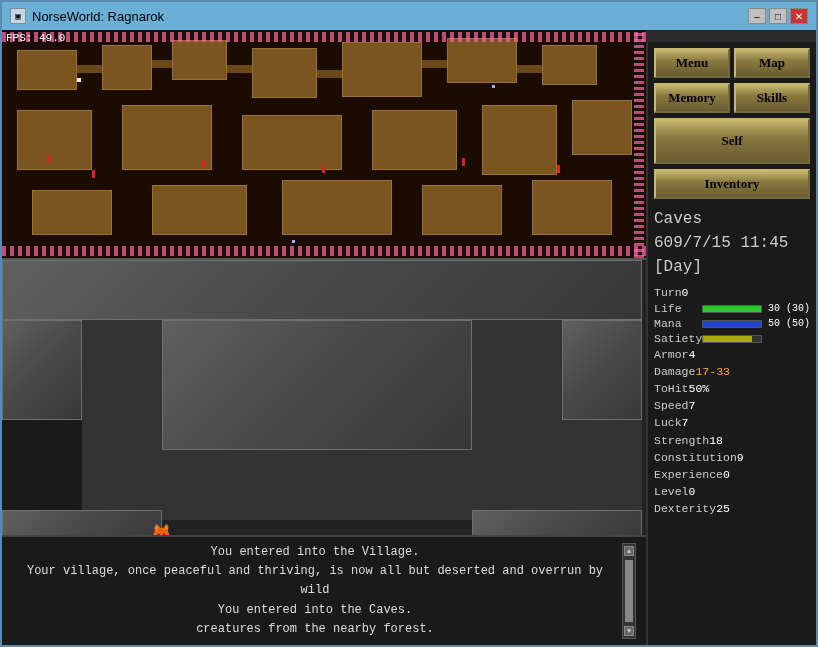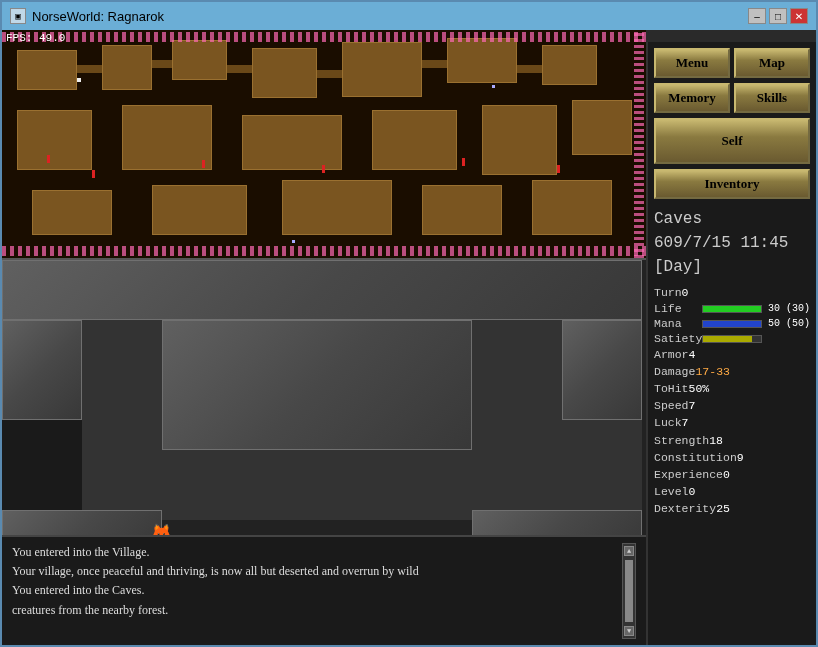--- a/index.html
+++ b/index.html
@@ -150,21 +150,22 @@
       padding: 6px 10px;
       display: flex;
       flex-shrink: 0;
       position: relative;
     }
     .text-log-content {
       flex: 1;
       color: #ddd;
       font-size: 12px;
       line-height: 1.6;
-      font-family: Liberation Serif, serif;
+      font-family: Liberation Mono, monospace;
+      text-align: center;
     }
     .text-log-scroll {
       width: 14px;
       background: #333;
       border: 1px solid #555;
       display: flex;
       flex-direction: column;
       align-items: center;
       padding: 2px 0;
       gap: 2px;

